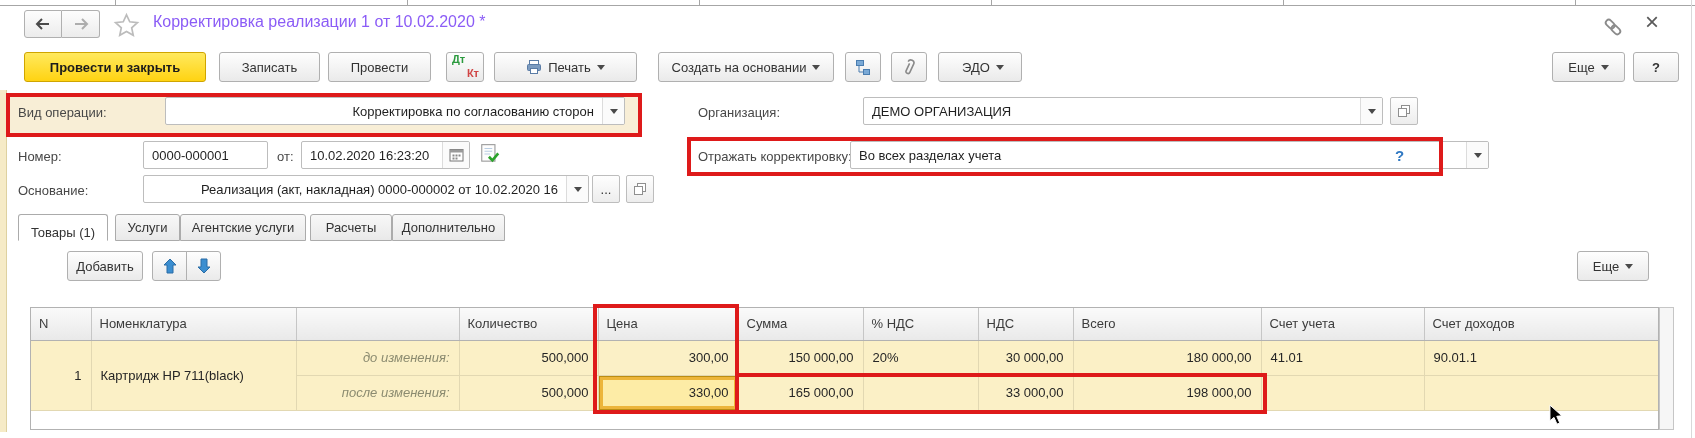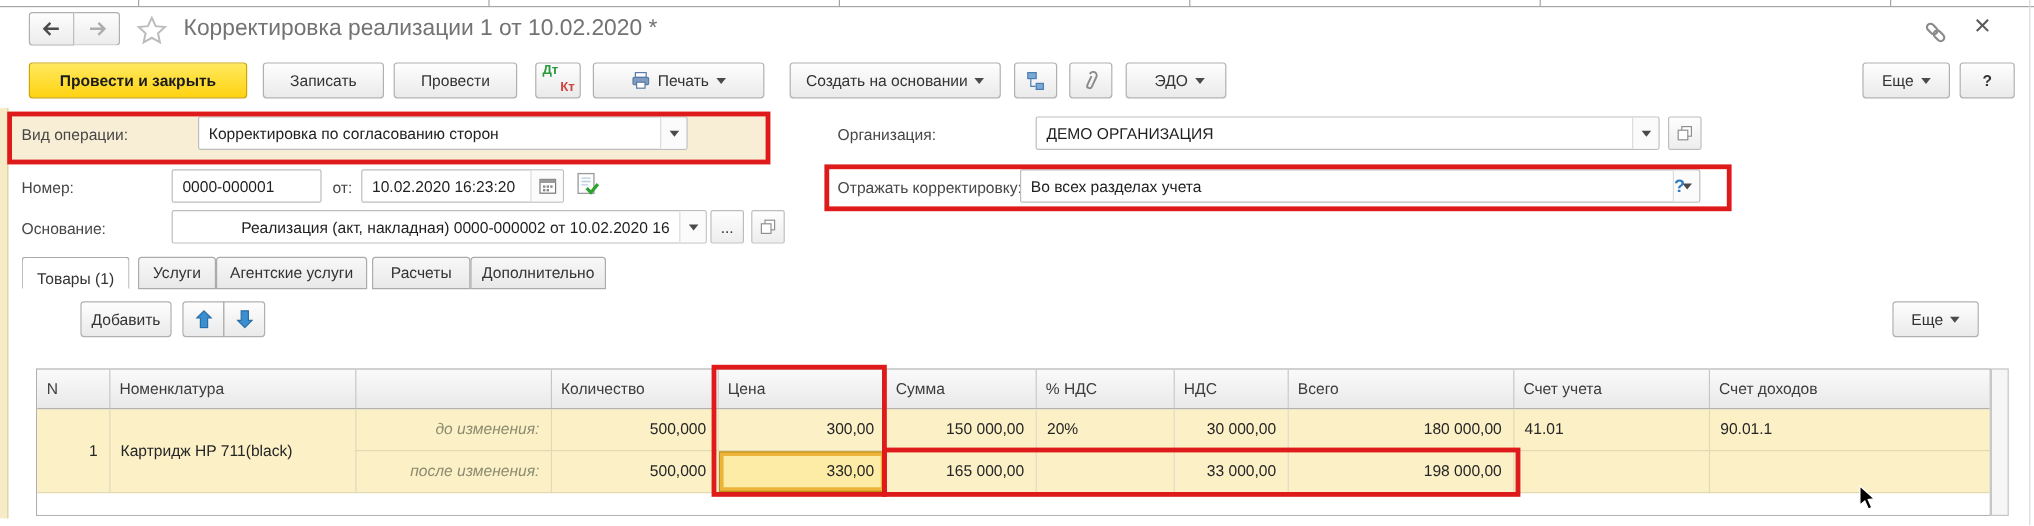--- a/index.html
+++ b/index.html
@@ -8,21 +8,21 @@
 
   
   .top-strip { position:absolute; left:0; top:0; width:1695px; height:6px; background:#fff; border-bottom:1px solid #a6a6a6; }
   .tick { position:absolute; top:0; width:1px; height:5px; background:#a6a6a6; }
 
   
   .navgroup { position:absolute; left:24px; top:10px; display:flex; }
   .navbtn { width:38px; height:28px; border:1px solid #b0b0b0; background:linear-gradient(#fdfdfd,#ececec); display:flex; align-items:center; justify-content:center; }
   .navbtn:first-child { border-radius:3px 0 0 3px; }
   .navbtn:last-child { border-radius:0 3px 3px 0; border-left:none; }
-  .page-title { position:absolute; left:153px; top:13px; font-size:19px; color:#737373; white-space:nowrap; }
+  .page-title { position:absolute; left:153px; top:13px; font-size:16px; color:#8b5cf6; white-space:nowrap; }
   .icon-abs { position:absolute; }
 
   
   .btn { position:absolute; top:52px; height:30px; display:flex; align-items:center; justify-content:center; gap:6px;
          padding:0 22px; border:1px solid #b0b0b0; border-radius:3px; background:linear-gradient(#fefefe,#eaeaea);
          font-size:13px; color:#333; white-space:nowrap; }
   .btn-primary { background:linear-gradient(#ffe95e,#ffd312); border-color:#cfa500; font-weight:bold; color:#1b1b1b; }
   .dd { width:0; height:0; border:4px solid transparent; border-top:5px solid #4a4a4a; margin-top:5px; }
 
   .dtkt { position:relative; width:100%; height:100%; }
@@ -159,21 +159,21 @@
     <span>Еще</span>
     <span class="dd"></span>
   </div>
   <div class="btn" style="left:1633px; width:34px; font-weight:bold;">
     <span>?</span>
   </div>
 
   <div class="label-bg" style="left:6px; top:93px; width:636px; height:44px;"></div>
 
   <div class="lbl" style="left:18px; top:105px;">Вид операции:</div>
-  <div class="fld" style="left:165px; top:97px; width:408px;">
+  <div class="fld" style="left:165px; top:97px; width:460px;text-align:right;">
     <span class="val">Корректировка по согласованию сторон</span>
     <span class="ddseg">
         <span class="dd"></span>
       </span>
   </div>
 
   <div class="lbl" style="left:698px; top:105px;">Организация:</div>
   <div class="fld" style="left:863px; top:97px; width:520px;">
     <span class="val">ДЕМО ОРГАНИЗАЦИЯ</span>
     <span class="ddseg">
@@ -206,21 +206,21 @@
       </svg>
     </span>
   </div>
   <svg class="icon-abs" style="left:479px; top:143px;" width="22" height="22" viewBox="0 0 20 20">
     <rect x="2.5" y="1.5" width="12" height="15" fill="#fdfdfd" stroke="#9a9a9a"></rect>
     <path d="M5 5h7 M5 7.5h7 M5 10h5" stroke="#b9cde2"></path>
     <path d="M9 12.5l3.2 3.3 5.3-6.3" stroke="#2ca32c" stroke-width="2.4" fill="none"></path>
   </svg>
 
   <div class="lbl" style="left:698px; top:149px;">Отражать корректировку:</div>
-  <div class="fld" style="left:850px; top:141px; width:567px;gap:12px;">
+  <div class="fld" style="left:850px; top:141px; width:639px;gap:12px;">
     <span class="val">Во всех разделах учета</span>
     <span class="ddseg">
         <span class="dd"></span>
       </span>
   </div>
   <div class="help-q" style="left:1395px; top:147px;">?</div>
 
   <div class="lbl" style="left:18px; top:183px;">Основание:</div>
   <div class="fld" style="left:143px; top:175px; width:446px;text-align:right;">
     <span class="val">Реализация (акт, накладная) 0000-000002 от 10.02.2020 16</span>

